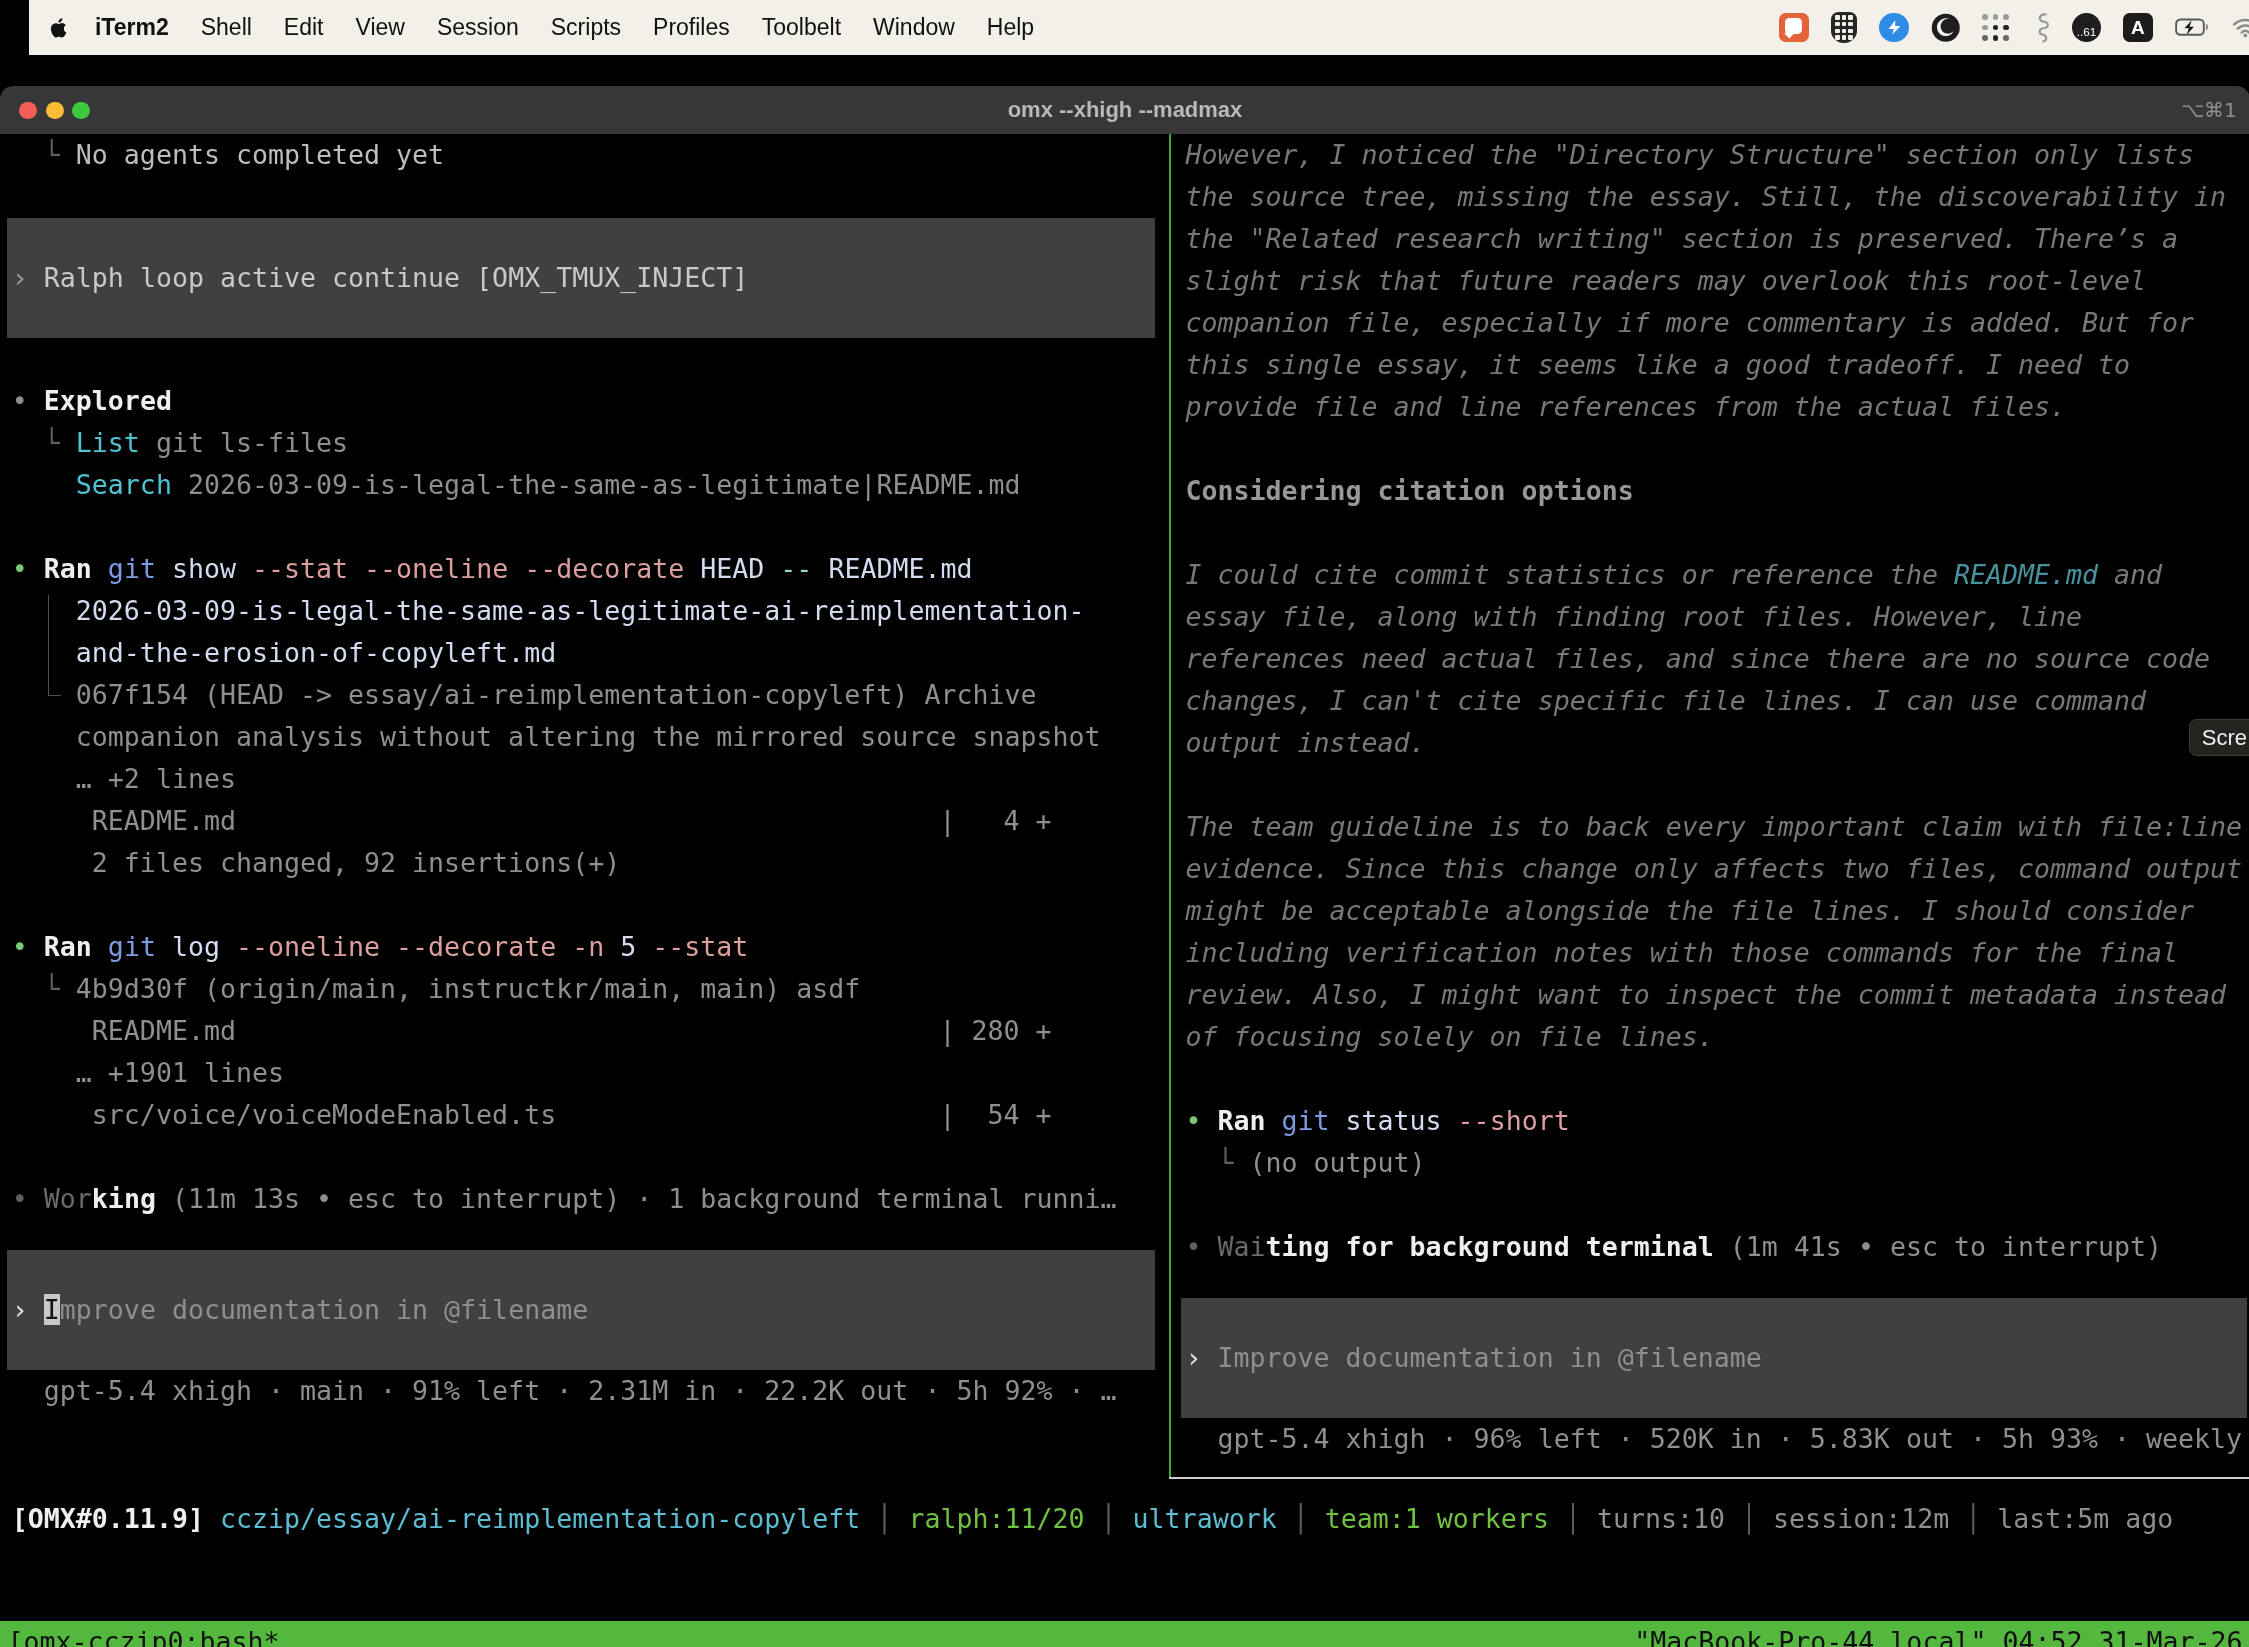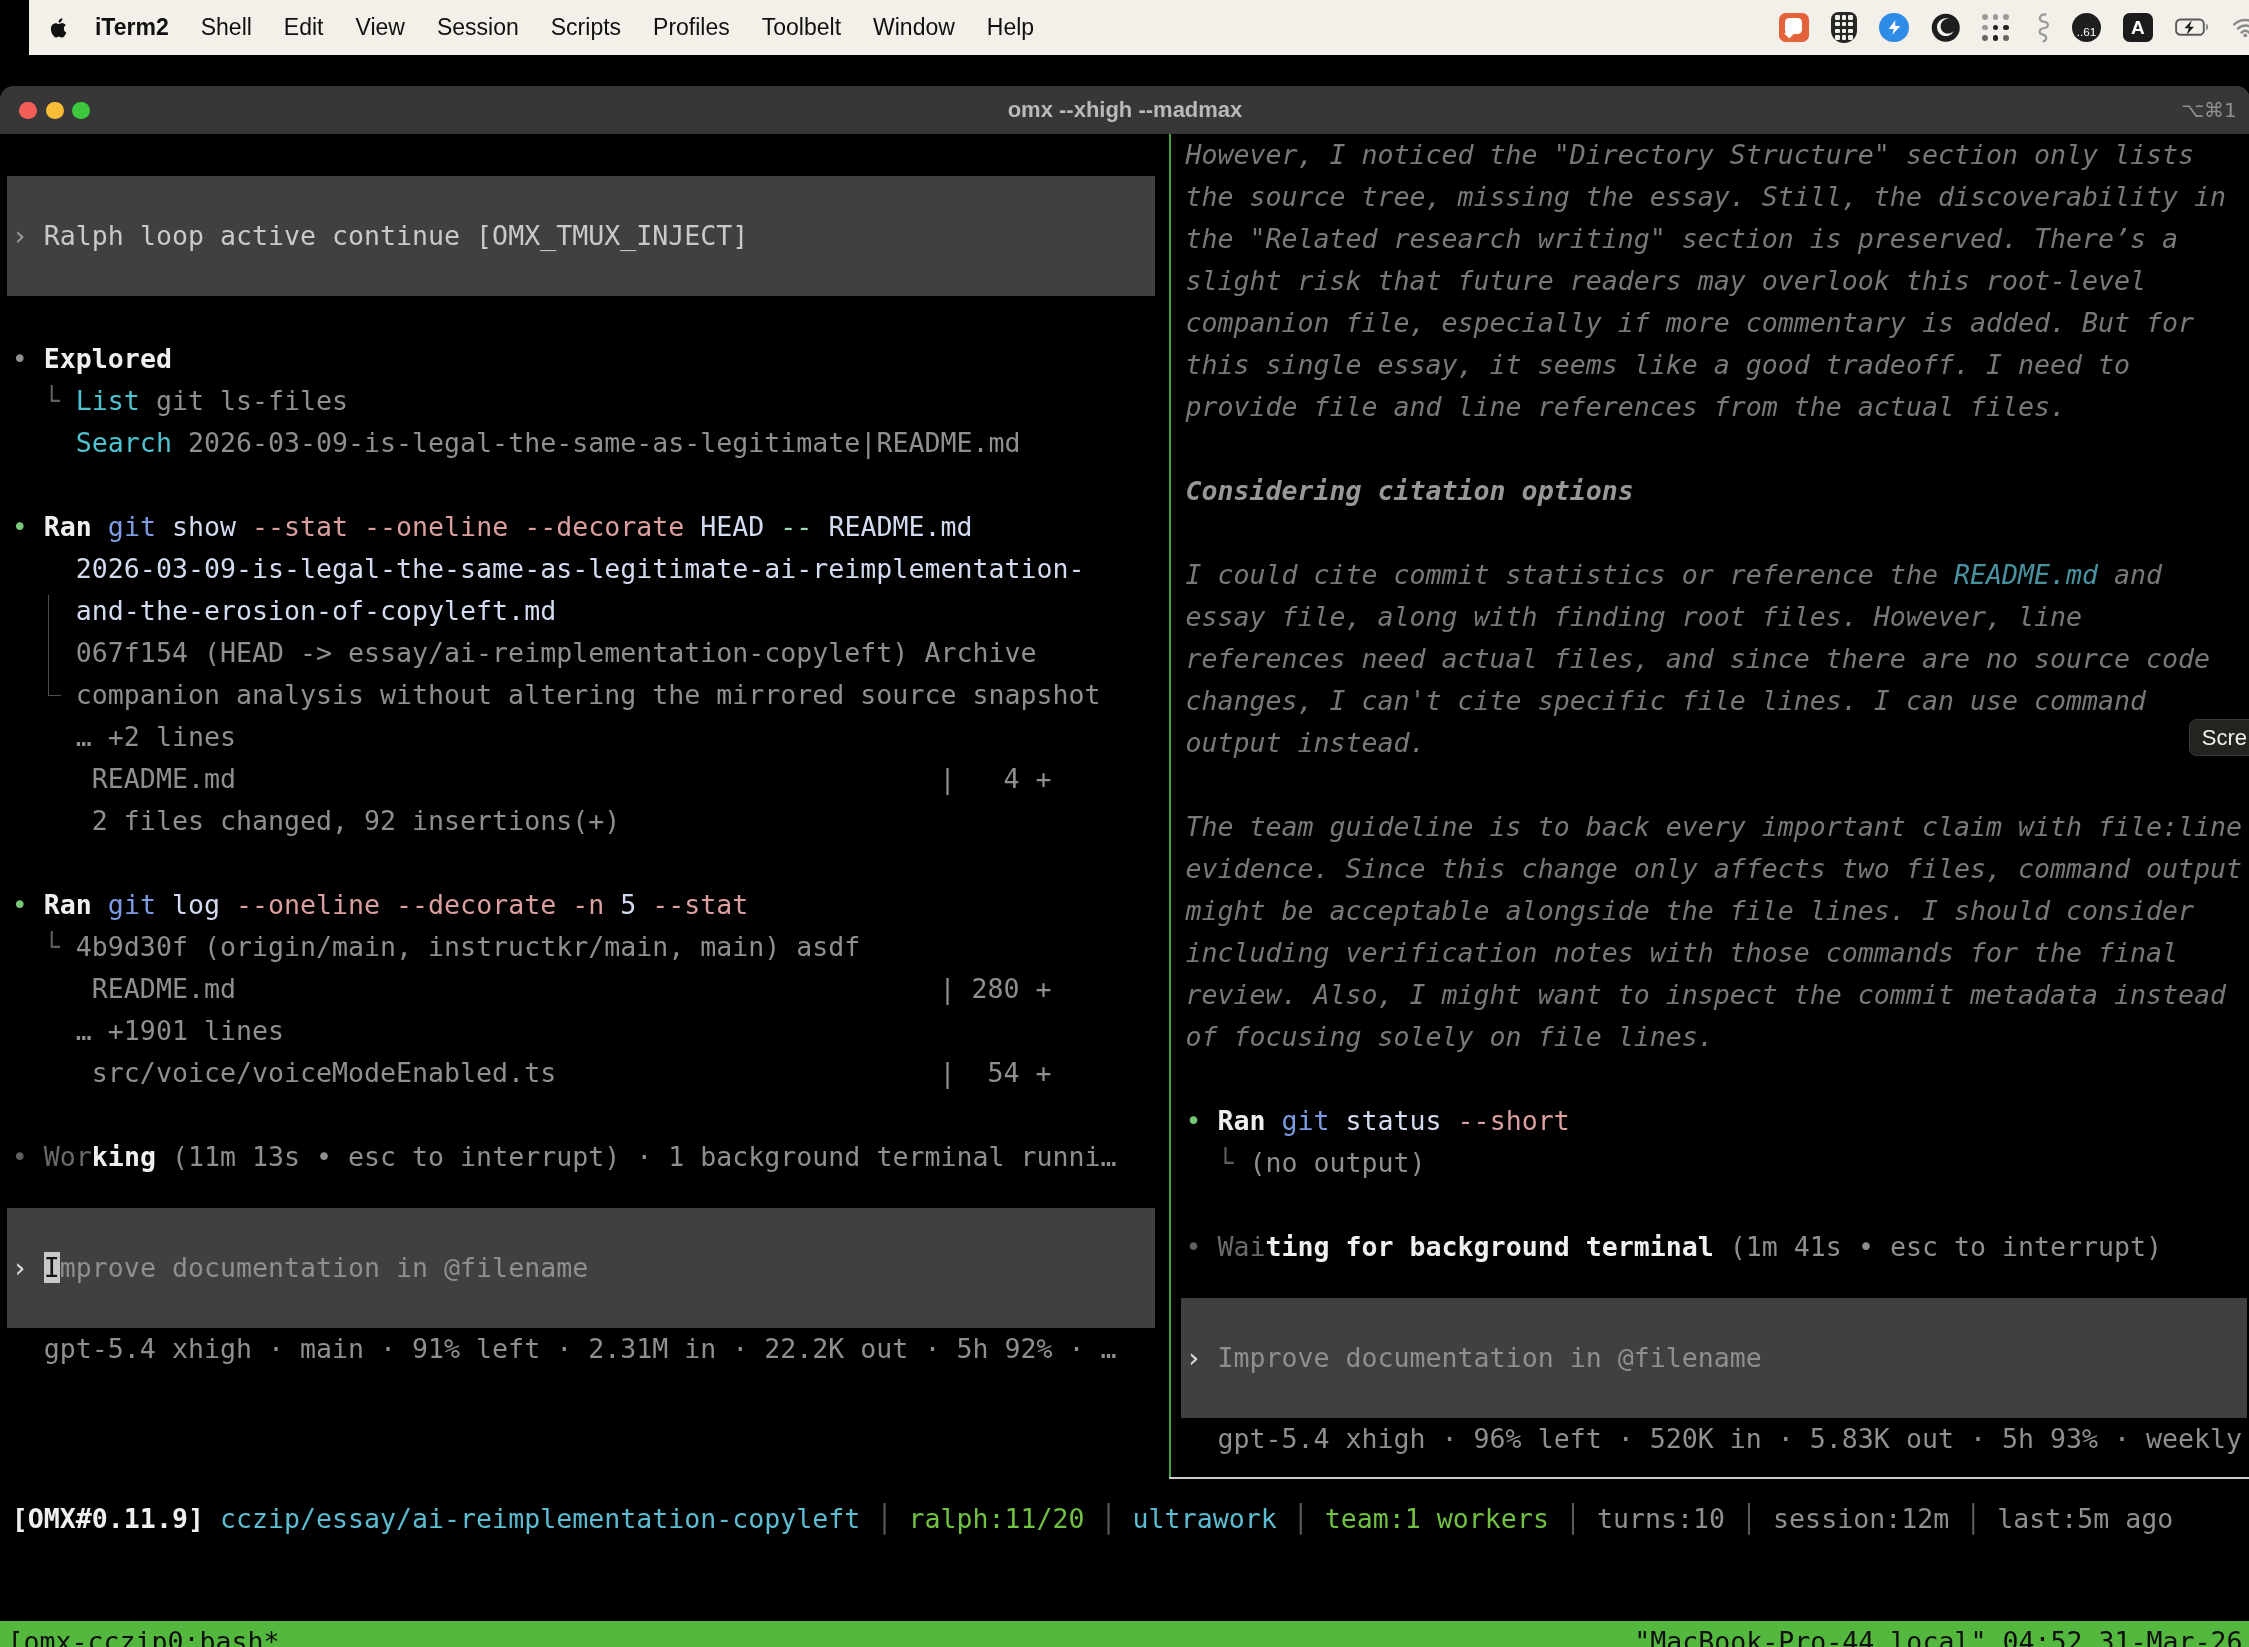--- a/index.html
+++ b/index.html
@@ -77,21 +77,21 @@
   .c-lt{color:#bdbdbd}
   .c-tree{color:#5f5f5f}
   .c-dim2{color:#696969}
   .c-blu{color:#7d9be2}
   .c-lav{color:#d3dbf0}
   .c-sal{color:#dc9f9f}
   .c-mint{color:#9fdcba}
   .c-cyn{color:#4fc4d1}
   .c-grn{color:#79c879}
   .c-it{color:#787878;font-style:italic}
-  .c-itb{color:#989898;font-style:italic;font-weight:bold}
+  .c-itb{color:#989898;font-weight:bold}
   .c-teal{color:#47929e;font-style:italic}
   .c-cyan2{color:#5cbcd2}
   .c-green2{color:#70c041}
   .c-sep{color:#5c5c5c}
   .c-prompt{color:#9c9c9c}
   .c-boxtext{color:#c9c9c9}
   .c-prompt2{color:#e0e0e0}
   .c-boxtext2{color:#8f8f8f}
   .c-cursor{background:#c9c9c9;color:#141414}
   
@@ -202,20 +202,21 @@
   <div id="titlebar">
     <span class="tl" id="tl-close"></span>
     <span class="tl" id="tl-min"></span>
     <span class="tl" id="tl-zoom"></span>
     <div id="win-title">omx --xhigh --madmax</div>
     <div id="win-shortcut">⌥⌘1</div>
   </div>
 
   <div id="pane-left" class="pane">
     <div id="tree-connector"></div>
+  <div class="trow"><span class="c-tree">  └ </span><span class="c-lt">No agents completed yet</span></div>
       <div class="trow"></div>
       <div class="input-box">
         <div class="trow"><span class="c-prompt">› </span><span class="c-boxtext">Ralph loop active continue [OMX_TMUX_INJECT]</span></div>
       </div>
       <div class="trow"></div>
       <div class="trow"><span class="c-out">• </span><span class="c-wb">Explored</span></div>
       <div class="trow"><span class="c-tree">  └ </span><span class="c-cyn">List</span><span class="c-out"> git ls-files</span></div>
       <div class="trow"><span class="c-out">    </span><span class="c-cyn">Search</span><span class="c-out"> 2026-03-09-is-legal-the-same-as-legitimate|README.md</span></div>
       <div class="trow"></div>
       <div class="trow"><span class="c-grn">• </span><span class="c-wb">Ran</span><span class="c-blu"> git</span><span class="c-lav"> show</span><span class="c-sal"> --stat --oneline --decorate</span><span class="c-lav"> HEAD</span><span class="c-mint"> --</span><span class="c-lav"> README.md</span></div>

